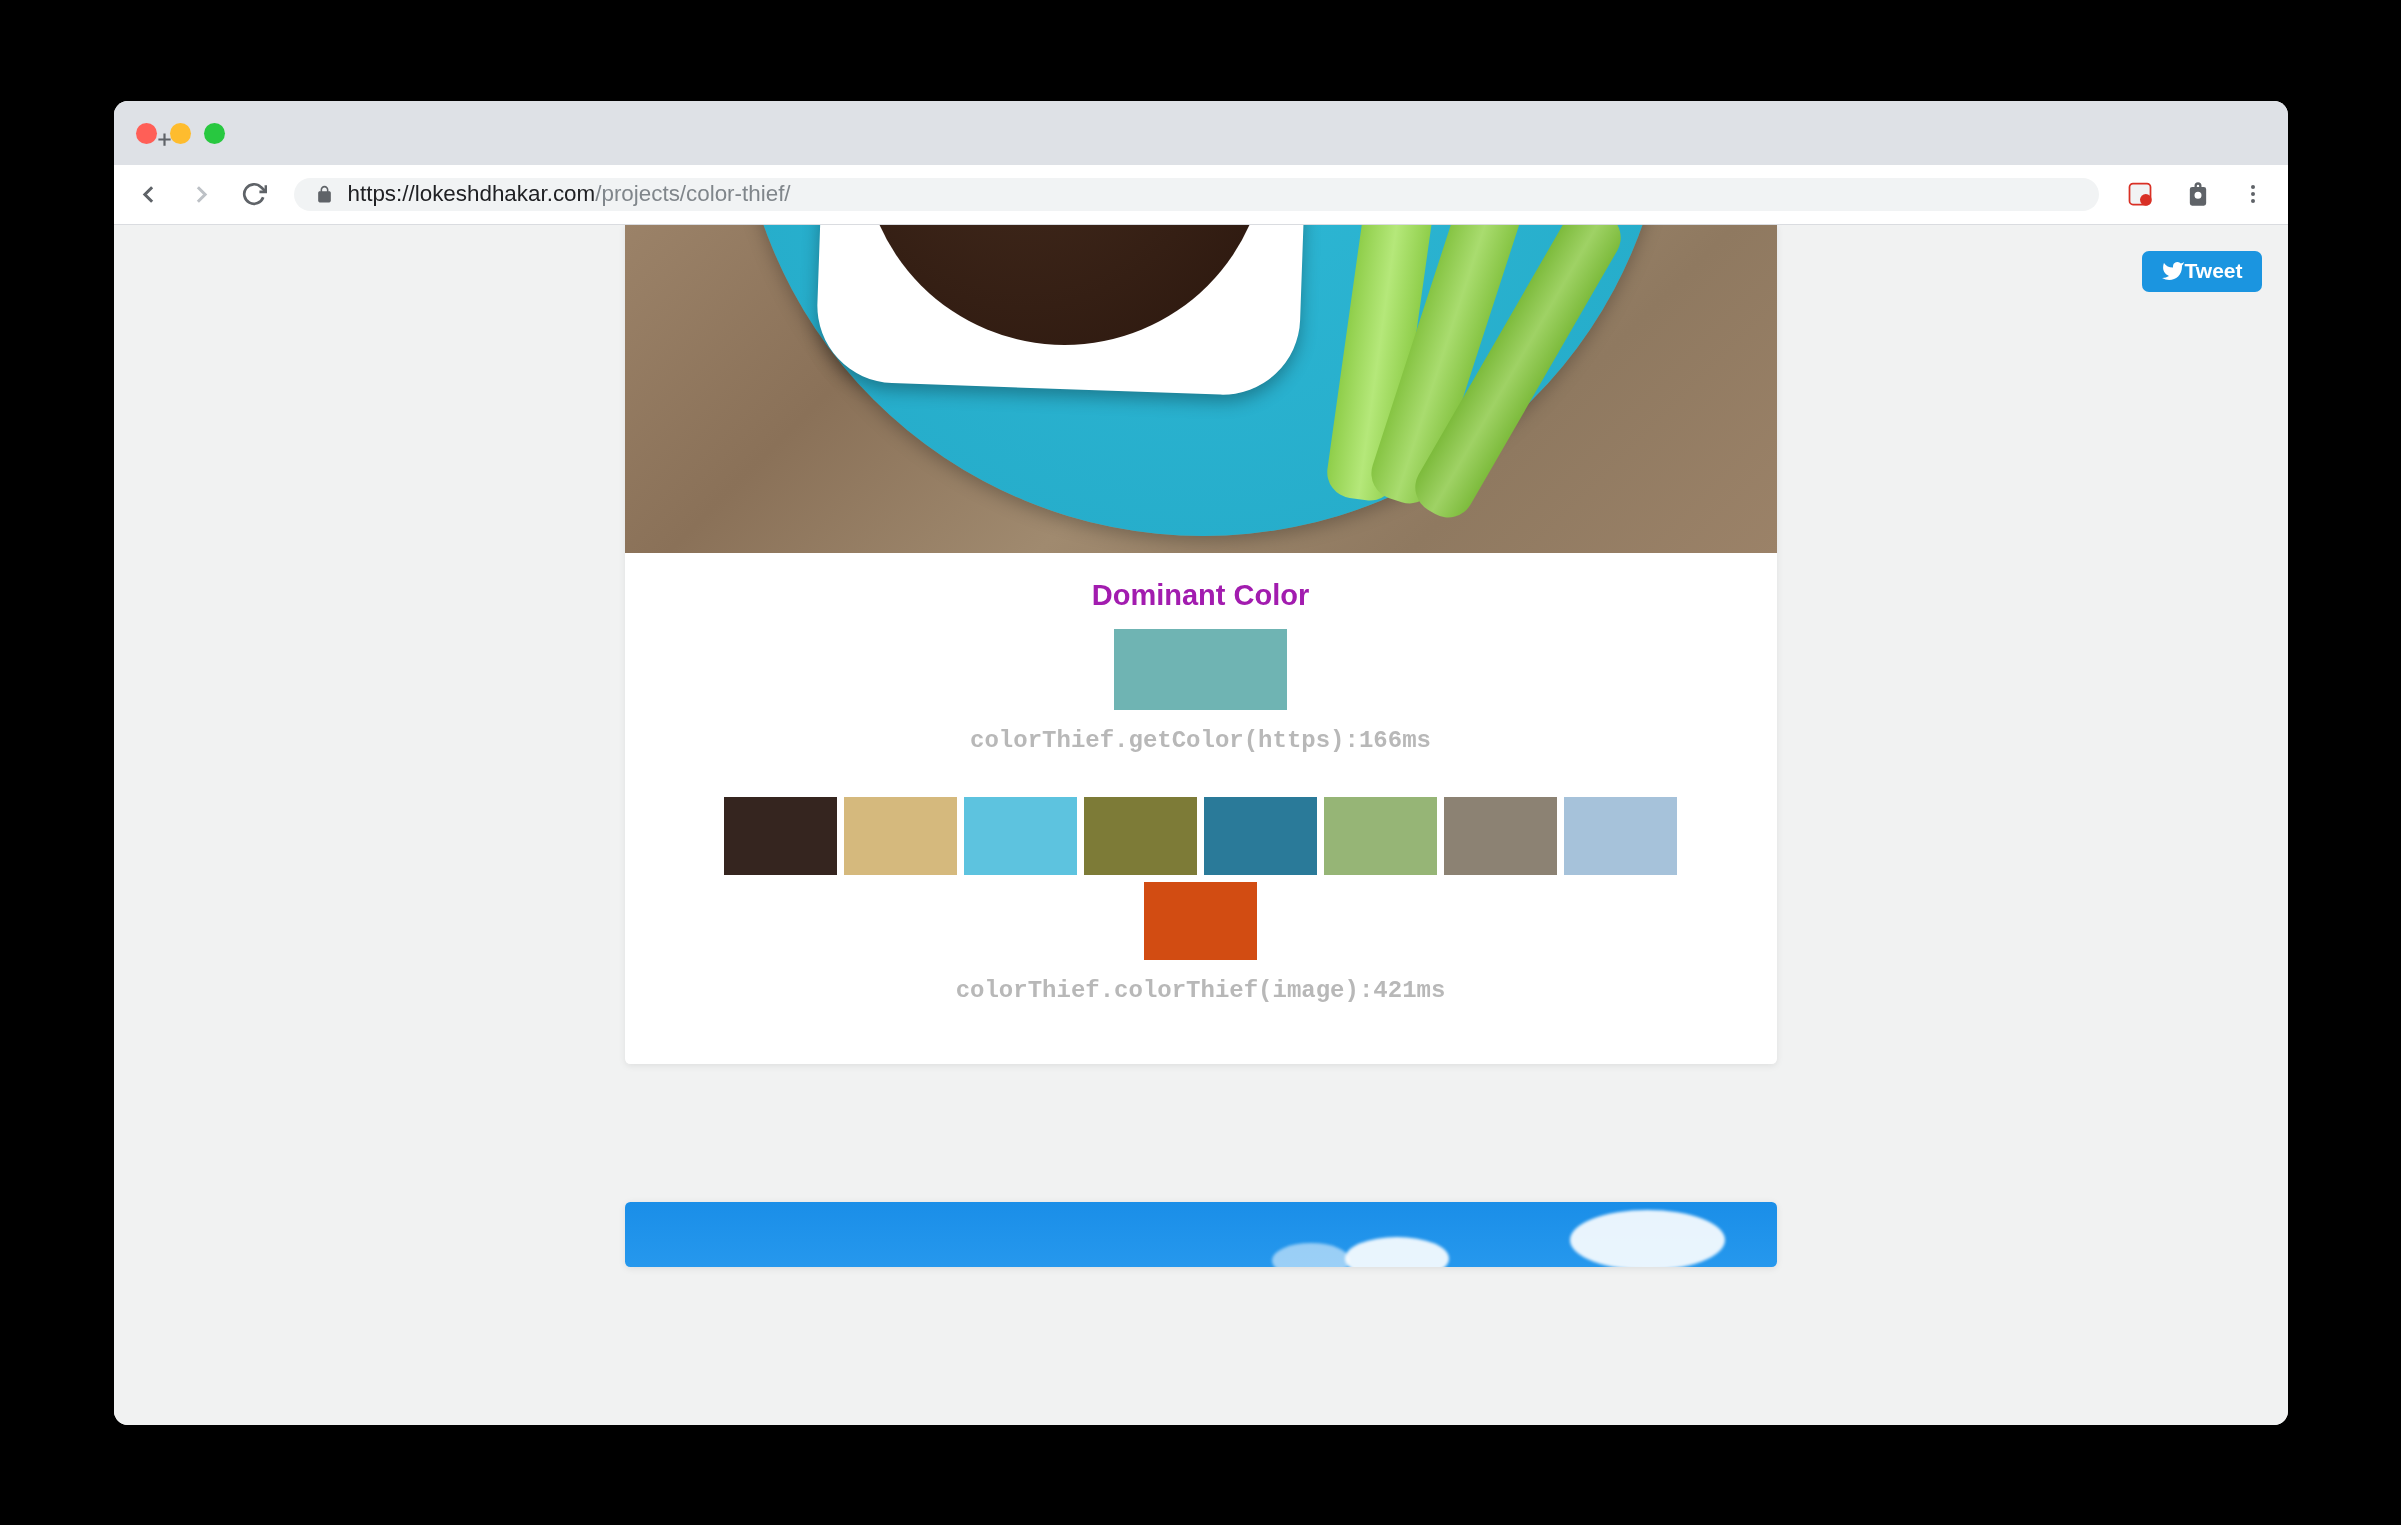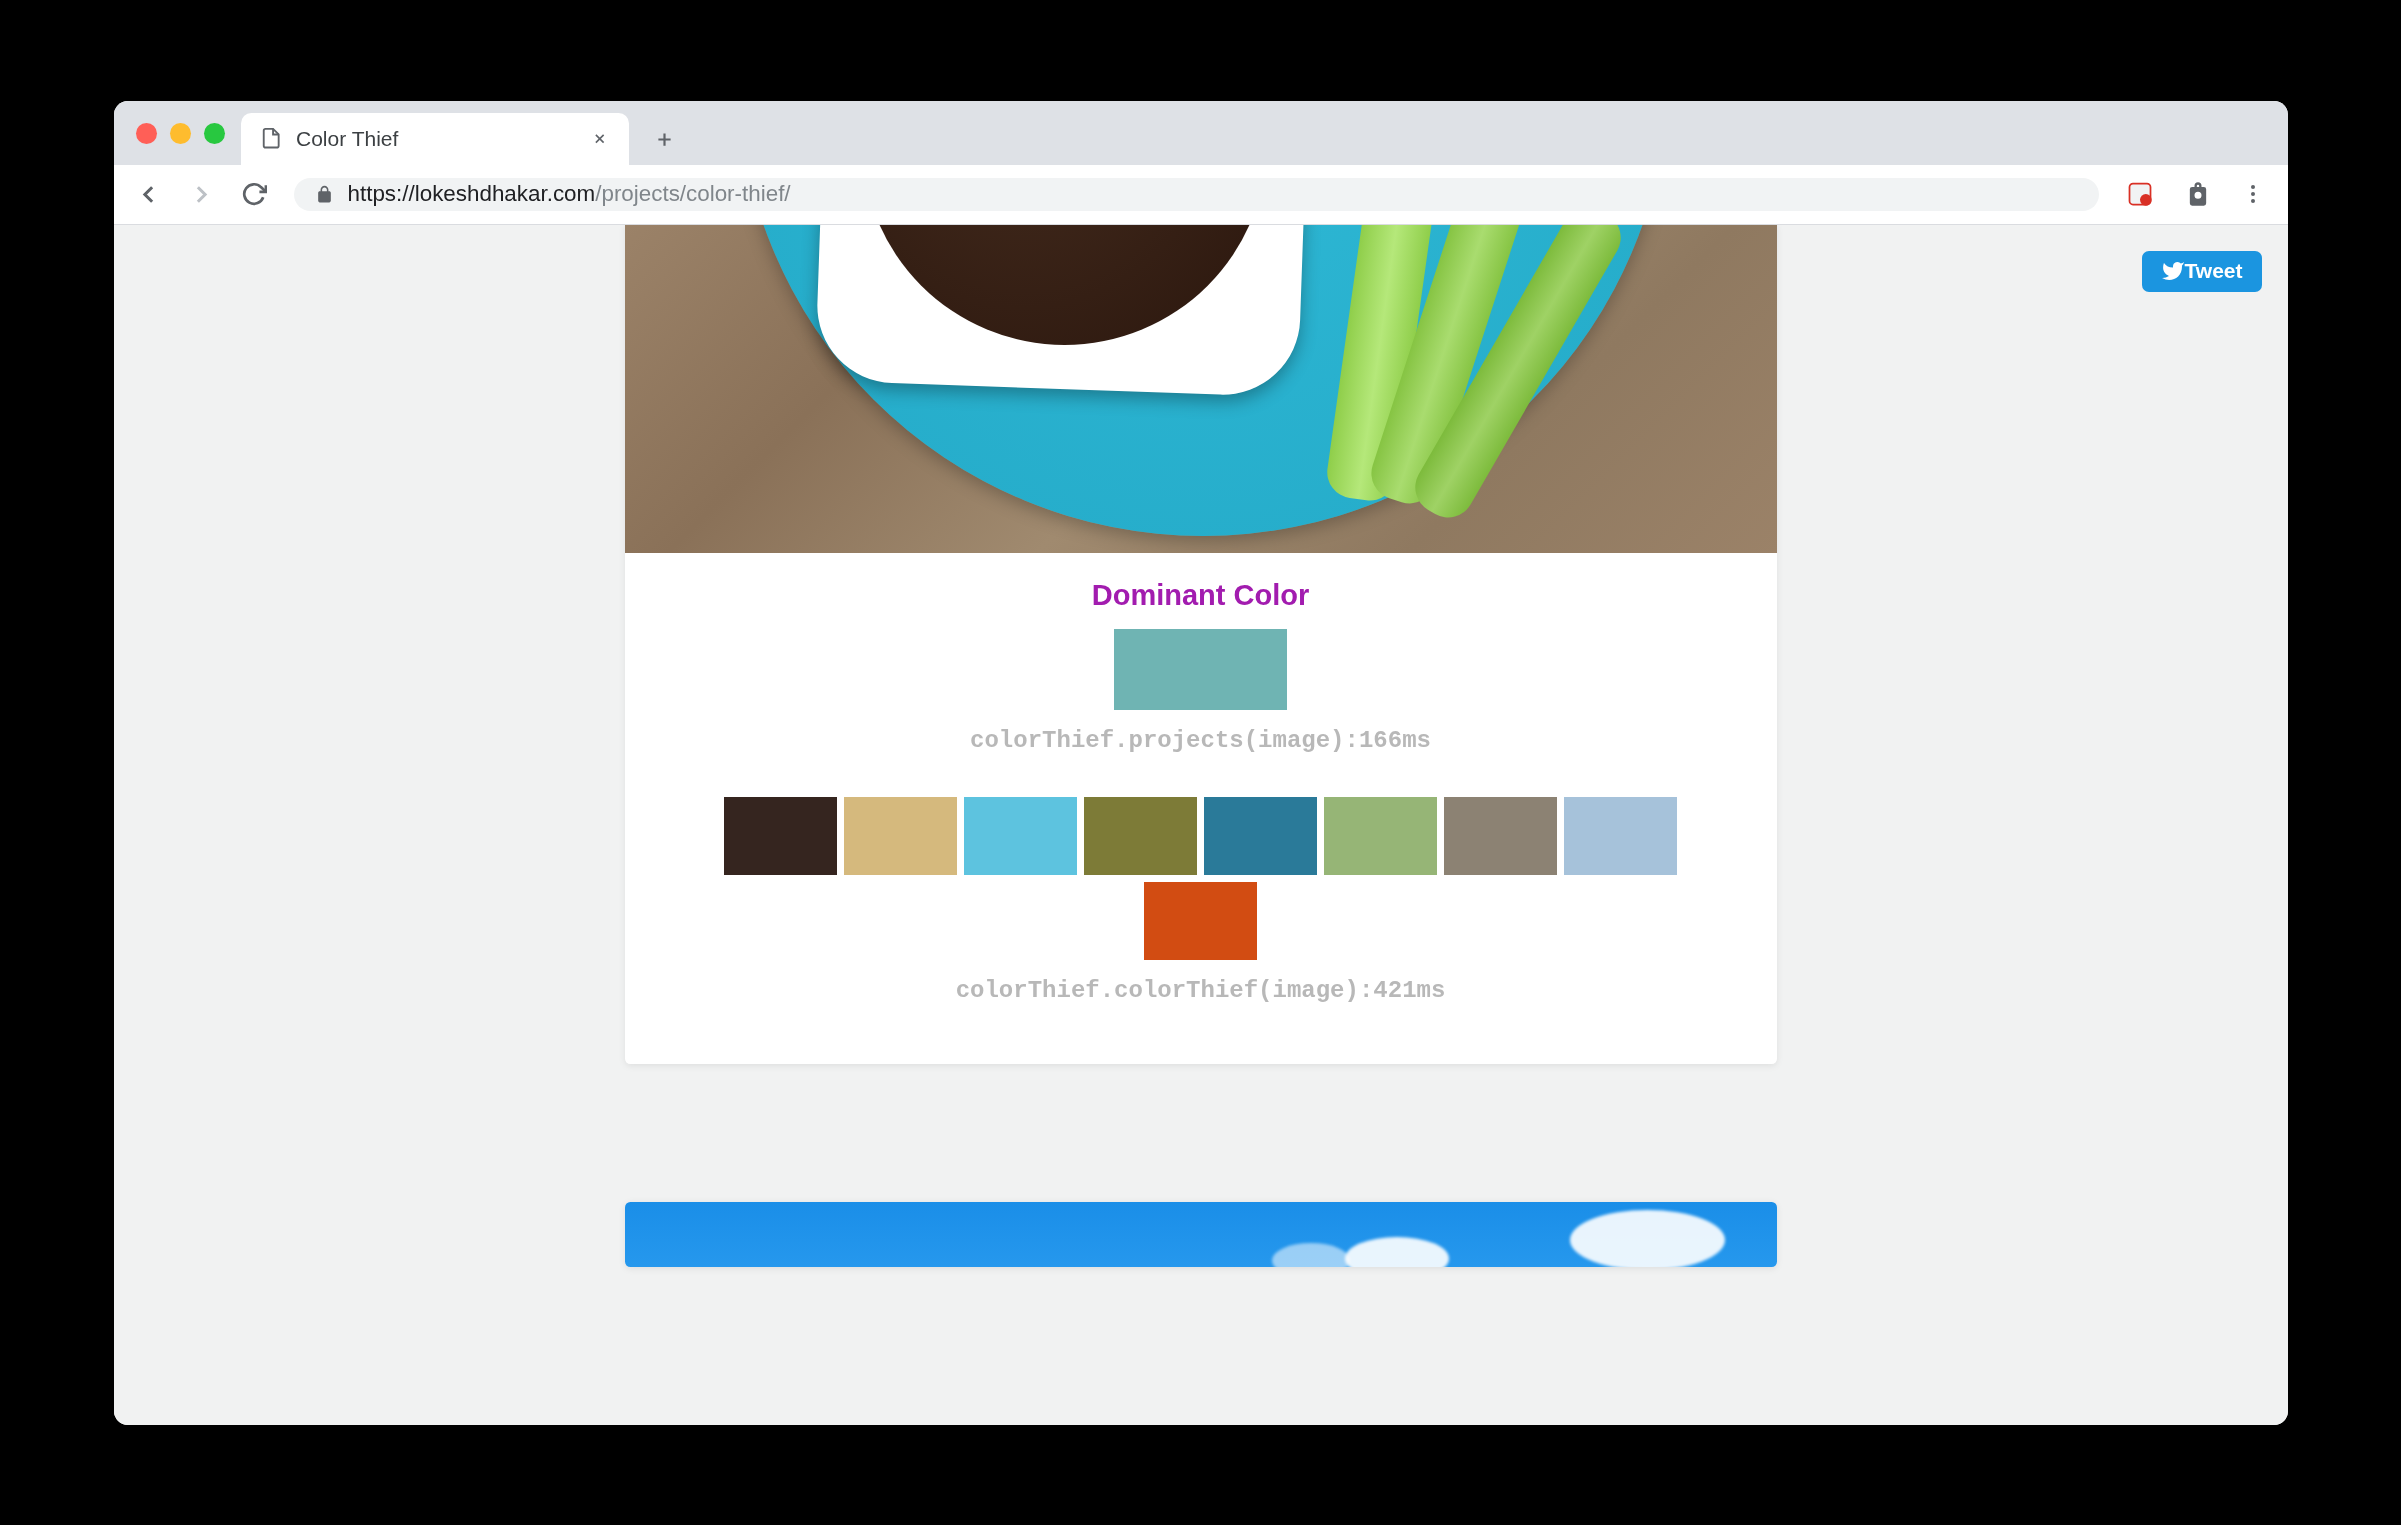--- a/index.html
+++ b/index.html
@@ -227,35 +227,20 @@
 </head>
 <body>
 
 <div class="browser-window">
   <div class="tab-bar">
     <div class="traffic-lights">
       <div class="traffic-light tl-red"></div>
       <div class="traffic-light tl-yellow"></div>
       <div class="traffic-light tl-green"></div>
     </div>
-    <div class="tab">
-      <span class="tab-icon">
-        <svg width="22.4" height="22.4" viewBox="0 0 24 24" fill="none" stroke="#5f6368" stroke-width="2">
-            <path d="M14 2H6a2 2 0 0 0-2 2v16a2 2 0 0 0 2 2h12a2 2 0 0 0 2-2V8z"></path>
-            <polyline points="14 2 14 8 20 8"></polyline>
-          </svg>
-      </span>
-      <span>Color Thief</span>
-      <span class="tab-close">
-        <svg width="15.5" height="15.5" viewBox="0 0 24 24" fill="none" stroke="#5f6368" stroke-width="2.5">
-            <line x1="18" y1="6" x2="6" y2="18"></line>
-            <line x1="6" y1="6" x2="18" y2="18"></line>
-          </svg>
-      </span>
-    </div>
     <div class="new-tab">
       <svg width="21" height="21" viewBox="0 0 24 24" fill="none" stroke="#5f6368" stroke-width="2.5">
           <line x1="12" y1="5" x2="12" y2="19"></line>
           <line x1="5" y1="12" x2="19" y2="12"></line>
         </svg>
     </div>
   </div>
 
   <div class="toolbar">
     <div class="nav-btn">
@@ -318,21 +303,21 @@
         <div class="img-plate"></div>
         <div class="img-bowl"></div>
         <div class="img-sauce"></div>
         <div class="img-celery1"></div>
         <div class="img-celery2"></div>
         <div class="img-celery3"></div>
       </div>
       <div class="section">
         <div class="section-title">Dominant Color</div>
         <div class="swatch-dominant" style="background:#6fb4b3"></div>
-        <div class="code-line">colorThief.projects(image):166ms</div>
+        <div class="code-line">colorThief.getColor(https):166ms</div>
       </div>
       <div class="section" style="padding-bottom:60px;">
         <div class="palette-row" id="palette-container">
             <div class="palette-swatch" style="background: rgb(53, 37, 31);"></div>
             <div class="palette-swatch" style="background: rgb(213, 185, 125);"></div>
             <div class="palette-swatch" style="background: rgb(93, 195, 223);"></div>
             <div class="palette-swatch" style="background: rgb(125, 123, 55);"></div>
             <div class="palette-swatch" style="background: rgb(42, 122, 153);"></div>
             <div class="palette-swatch" style="background: rgb(150, 181, 118);"></div>
             <div class="palette-swatch" style="background: rgb(140, 130, 115);"></div>

